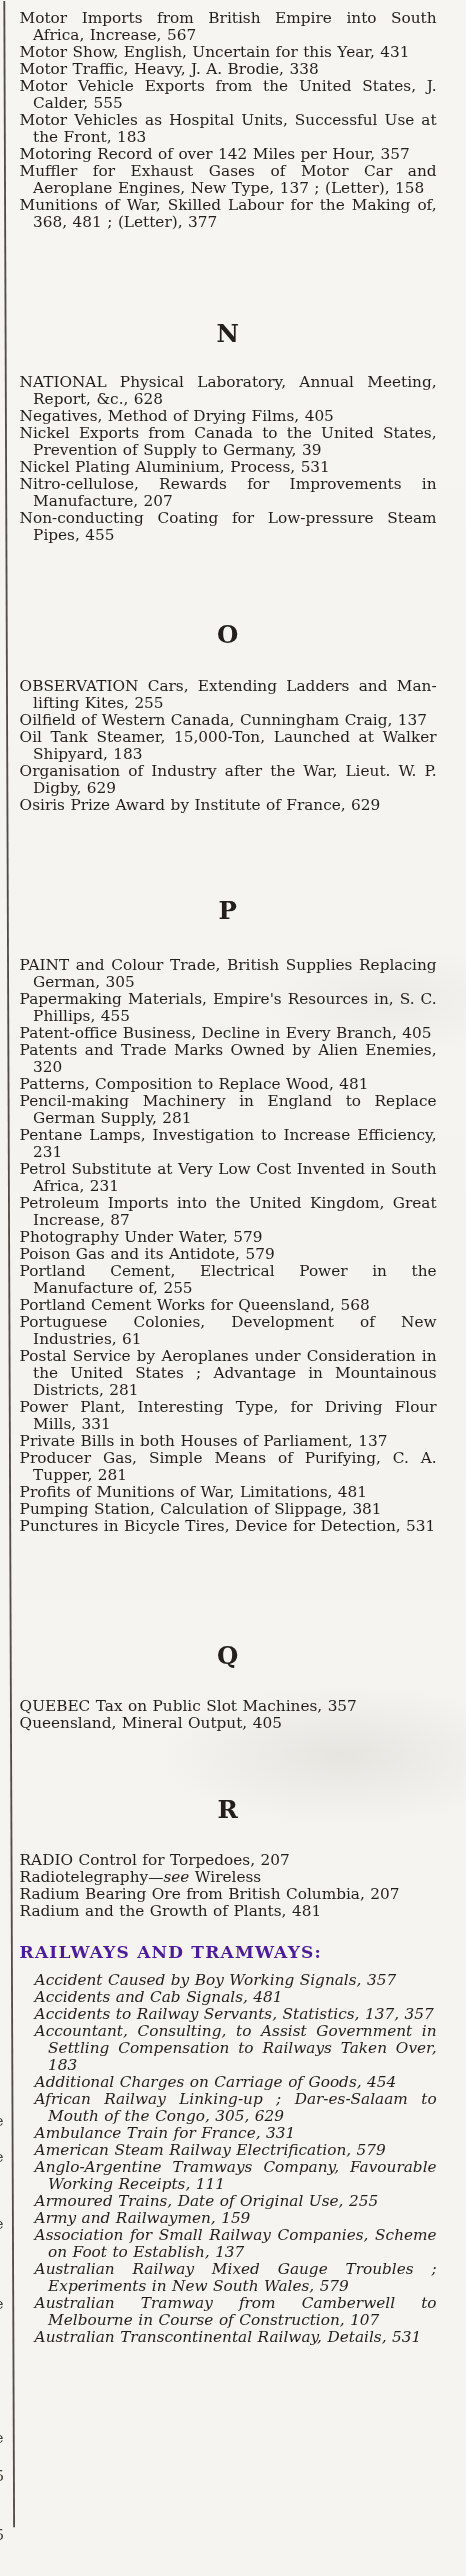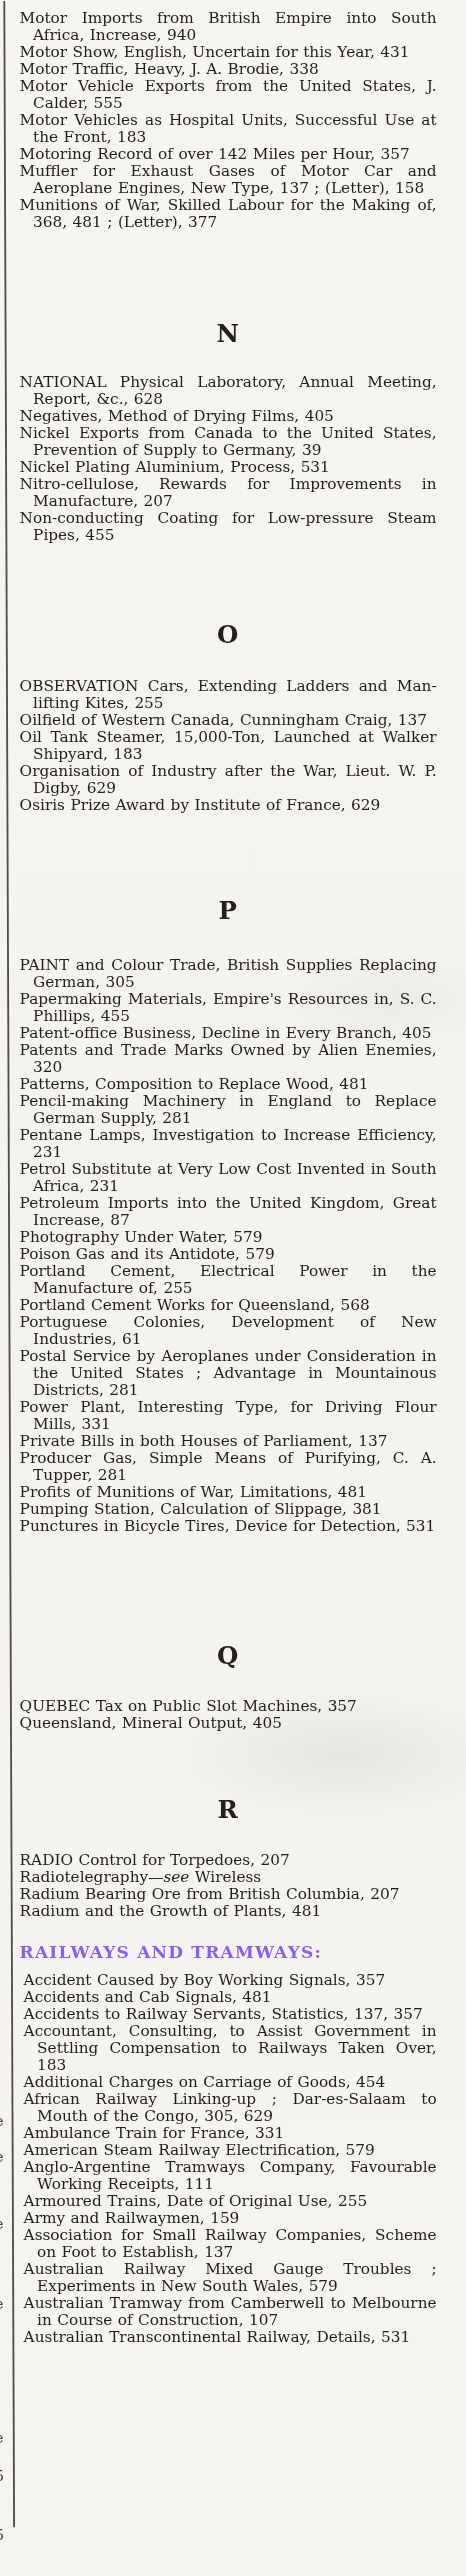--- a/index.html
+++ b/index.html
@@ -29,24 +29,24 @@
     text-align:center; font-weight:bold; font-size:24.5px; line-height:33px;
     color:#23201c; letter-spacing:0.6px;
   }
   #hdr-N { margin-top:86px; margin-bottom:24.5px; }
   #hdr-O { margin-top:74px; margin-bottom:27px; }
   #hdr-P { margin-top:80px; margin-bottom:29.5px; }
   #hdr-Q { margin-top:104px; margin-bottom:26px; }
   #hdr-R { margin-top:61px; margin-bottom:26px; }
   #railways-heading {
     font-weight:bold; font-size:17px; line-height:23px;
-    letter-spacing:1.2px; color:#8b5cf6;
+    letter-spacing:1.2px; color:#4c1d95;
     margin-top:21px; margin-bottom:8.6px;
   }
-  .sub .entry { margin-left:4px; }
+  .sub .entry { margin-left:15px;font-style:italic; }
   #column-rule { position:absolute; left:0; top:0; pointer-events:none; }
   #fragments {
     position:absolute; left:0; top:0; width:6.7px; height:2576px; overflow:hidden;
   }
   .frag {
     position:absolute; left:-5.5px; width:12.3px;
     font-size:15.3px; line-height:17px; color:#45403a;
   }
 </style>
 </head>
@@ -76,21 +76,21 @@
     <span class="frag" style="top: 2358px;">-</span>
     <span class="frag" style="top: 2393px;">,</span>
     <span class="frag" style="top: 2430px;">e</span>
     <span class="frag" style="top: 2468px;">5</span>
     <span class="frag" style="top: 2507px;">,</span>
     <span class="frag" style="top: 2527px;">5</span>
   </div>
 
 <div id="column">
     <div class="entries">
-      <p class="entry">Motor Imports from British Empire into South Africa, Increase, 940</p>
+      <p class="entry">Motor Imports from British Empire into South Africa, Increase, 567</p>
       <p class="entry">Motor Show, English, Uncertain for this Year, 431</p>
       <p class="entry">Motor Traffic, Heavy, J. A. Brodie, 338</p>
       <p class="entry">Motor Vehicle Exports from the United States, J. Calder, 555</p>
       <p class="entry">Motor Vehicles as Hospital Units, Successful Use at the Front, 183</p>
       <p class="entry">Motoring Record of over 142 Miles per Hour, 357</p>
       <p class="entry">Muffler for Exhaust Gases of Motor Car and Aeroplane Engines, New Type, 137 ; (Letter), 158</p>
       <p class="entry">Munitions of War, Skilled Labour for the Making of, 368, 481 ; (Letter), 377</p>
     </div>
     <div class="hdr" id="hdr-N">N</div>
     <div class="entries">

